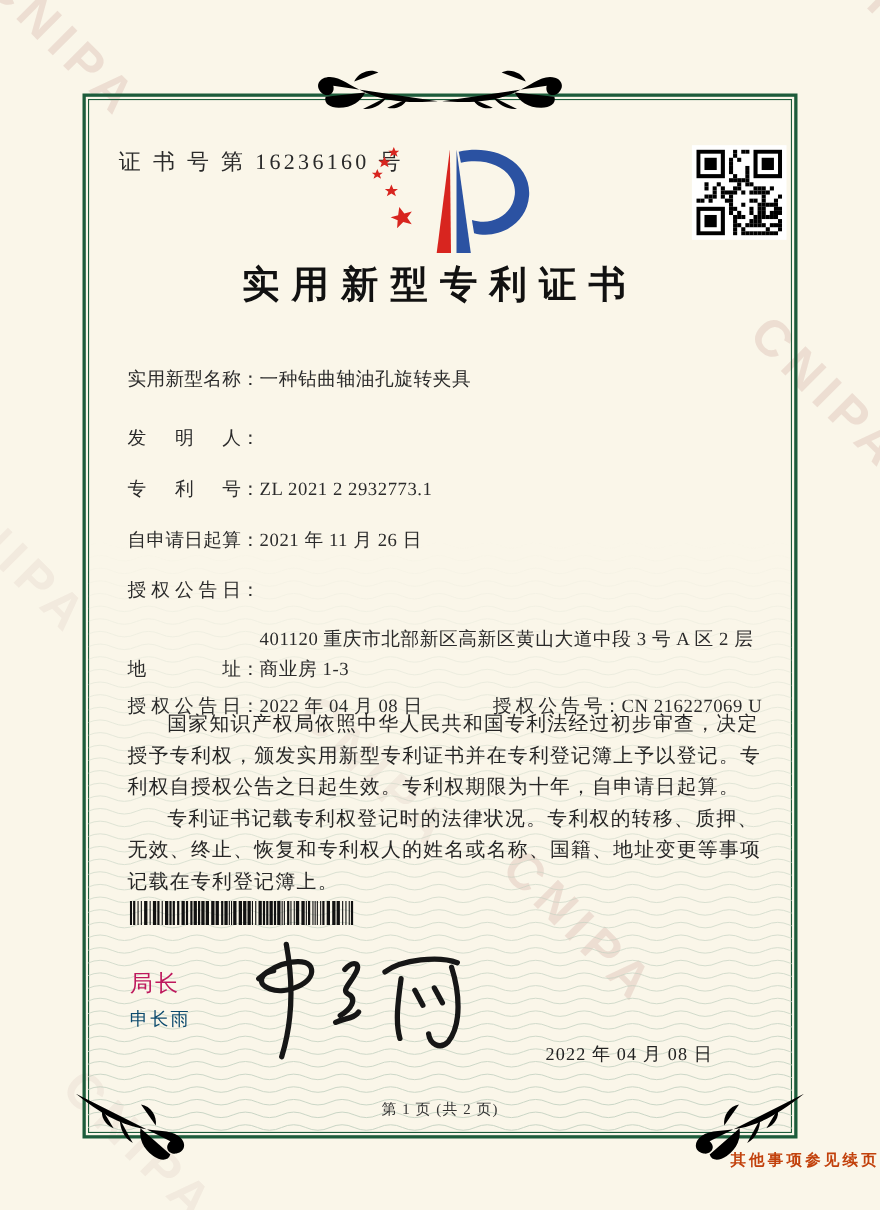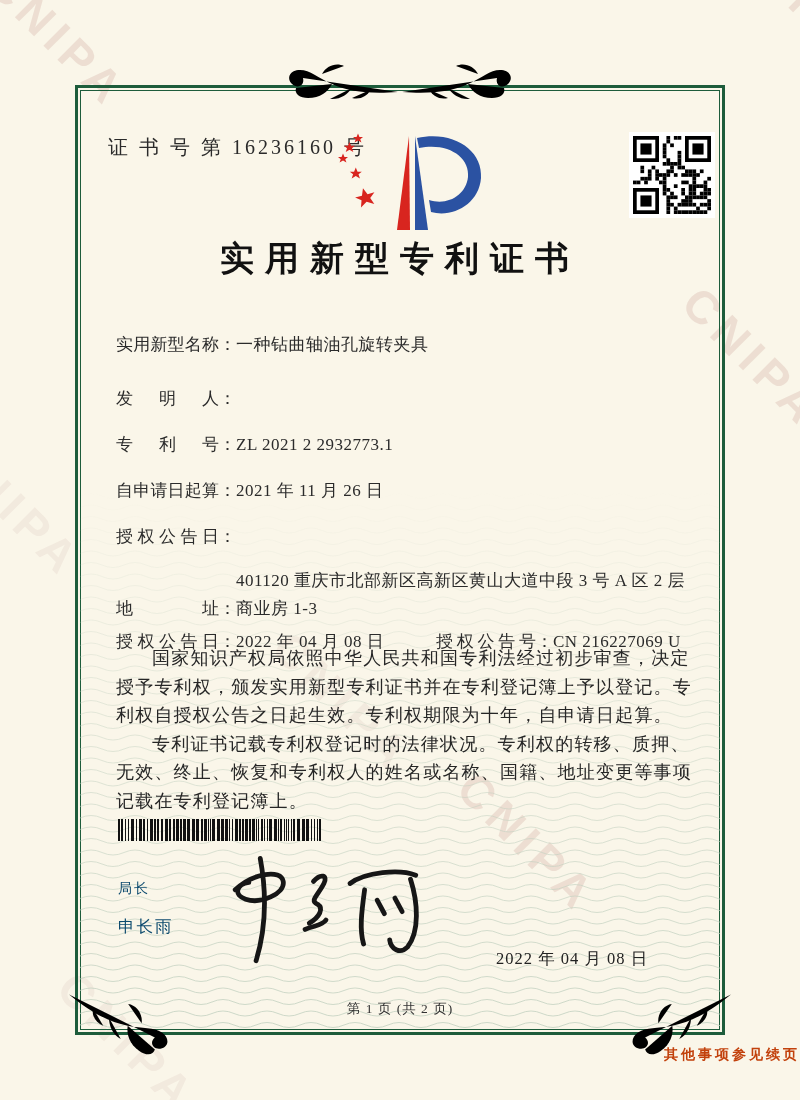--- a/index.html
+++ b/index.html
@@ -39,30 +39,30 @@
   .title{
     position:absolute;left:0;top:148px;width:100%;text-align:center;
     font-size:34px;font-weight:bold;letter-spacing:11px;color:#111;
   }
   
   .frow{position:absolute;left:38px;width:582px;display:flex;font-size:17px;line-height:28px;color:#2b2b2b;align-items:flex-end;}
   .flabel{display:inline-block;width:103px;text-align:justify;text-align-last:justify;flex:0 0 103px;}
   .fcolon{flex:0 0 14px;}
   .fvalue{flex:1;letter-spacing:0.5px;}
   .grant .fvalue1{flex:0 0 196px;}
-  .flabel2{display:inline-block;width:100px;text-align:justify;text-align-last:justify;flex:0 0 100px;margin-left:4px;}
+  .flabel2{display:inline-block;width:100px;text-align:justify;text-align-last:justify;flex:0 0 100px;margin-left:16px;}
   
   .body-text{
     position:absolute;left:38px;top:556px;width:580px;
     font-size:18px;line-height:28.5px;letter-spacing:1.2px;color:#262626;
   }
   .body-text p{margin:0;text-indent:2em;}
   
   .barcode{position:absolute;left:40px;top:731px;width:206px;height:22px;}
-  .signer-title{position:absolute;left:40px;top:792px;font-size:14px;letter-spacing:2px;color:#0c4a6e;}
+  .signer-title{position:absolute;left:40px;top:792px;font-size:21px;letter-spacing:2px;color:#be185d;}
   .signer-name{position:absolute;left:40px;top:828px;font-size:16.5px;letter-spacing:2px;color:#0c4a6e;}
   .sig{position:absolute;left:128px;top:762px;width:240px;height:120px;}
   .issue-date{position:absolute;left:418px;top:860px;font-size:16.5px;letter-spacing:1px;color:#222;}
   .page-info{position:absolute;left:0;top:912px;width:100%;text-align:center;font-size:13.5px;letter-spacing:1px;color:#333;}
   .cont-note{position:absolute;left:0;top:1046px;width:100%;text-align:right;font-size:14px;letter-spacing:3px;color:#c2410c;font-weight:bold;}
   
   .orn{position:absolute;pointer-events:none;}
   .sig svg path{fill:none;stroke:#161616;stroke-width:4.6;stroke-linecap:round;stroke-linejoin:round;}
 </style>
 </head>

